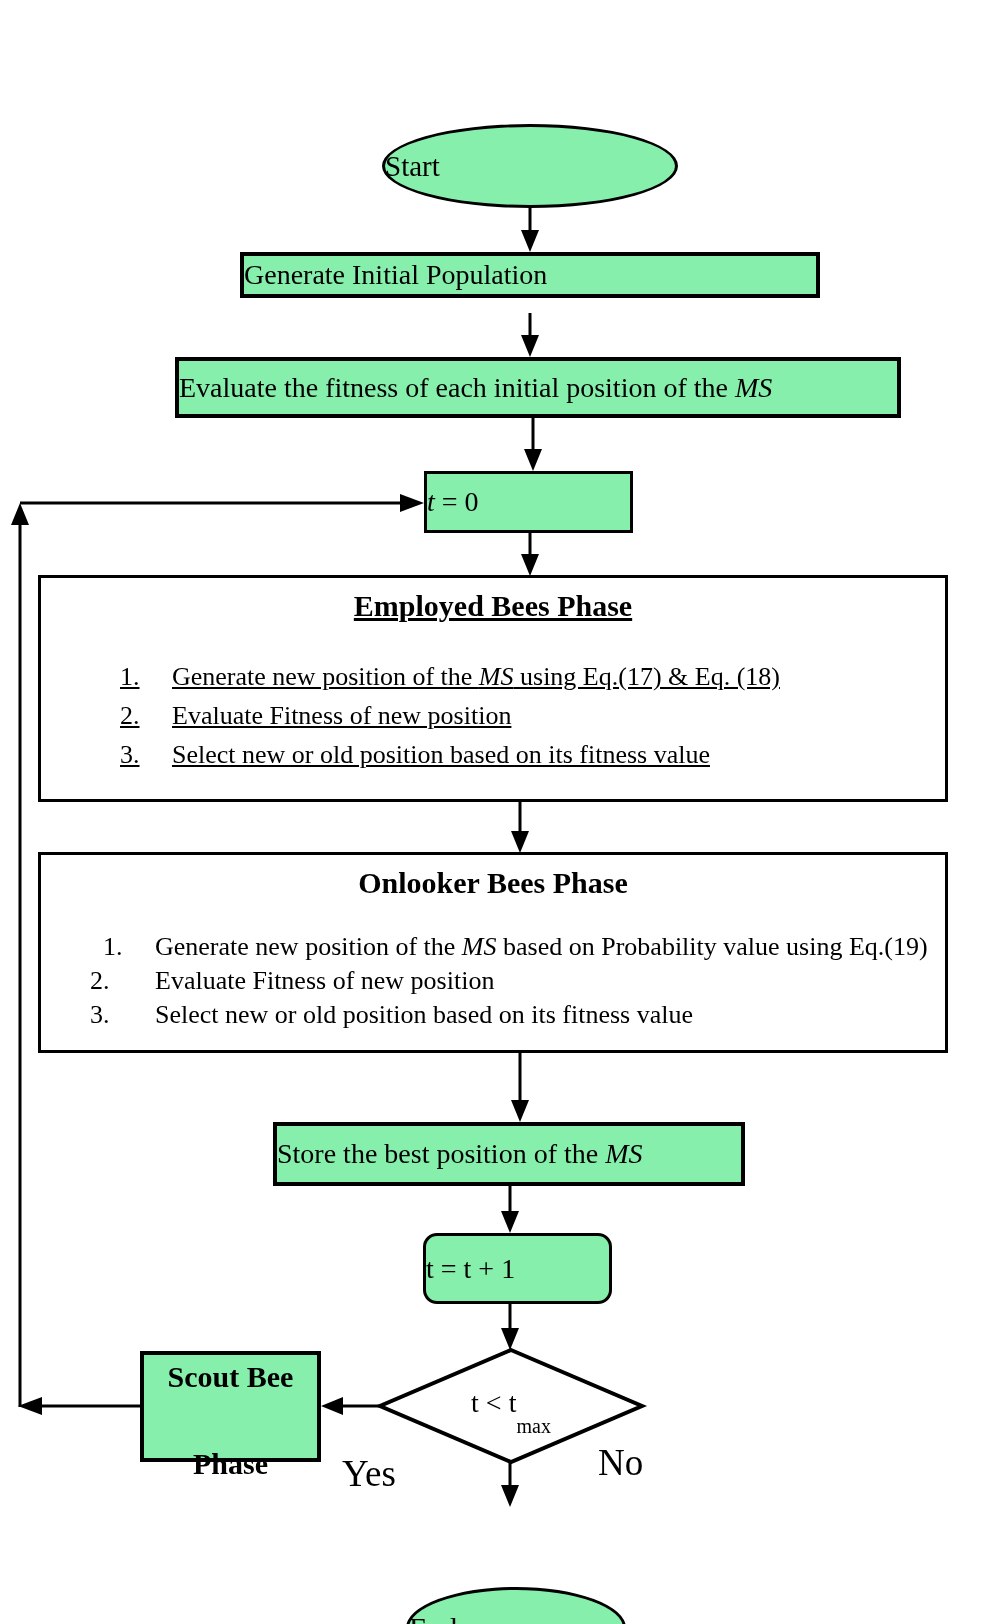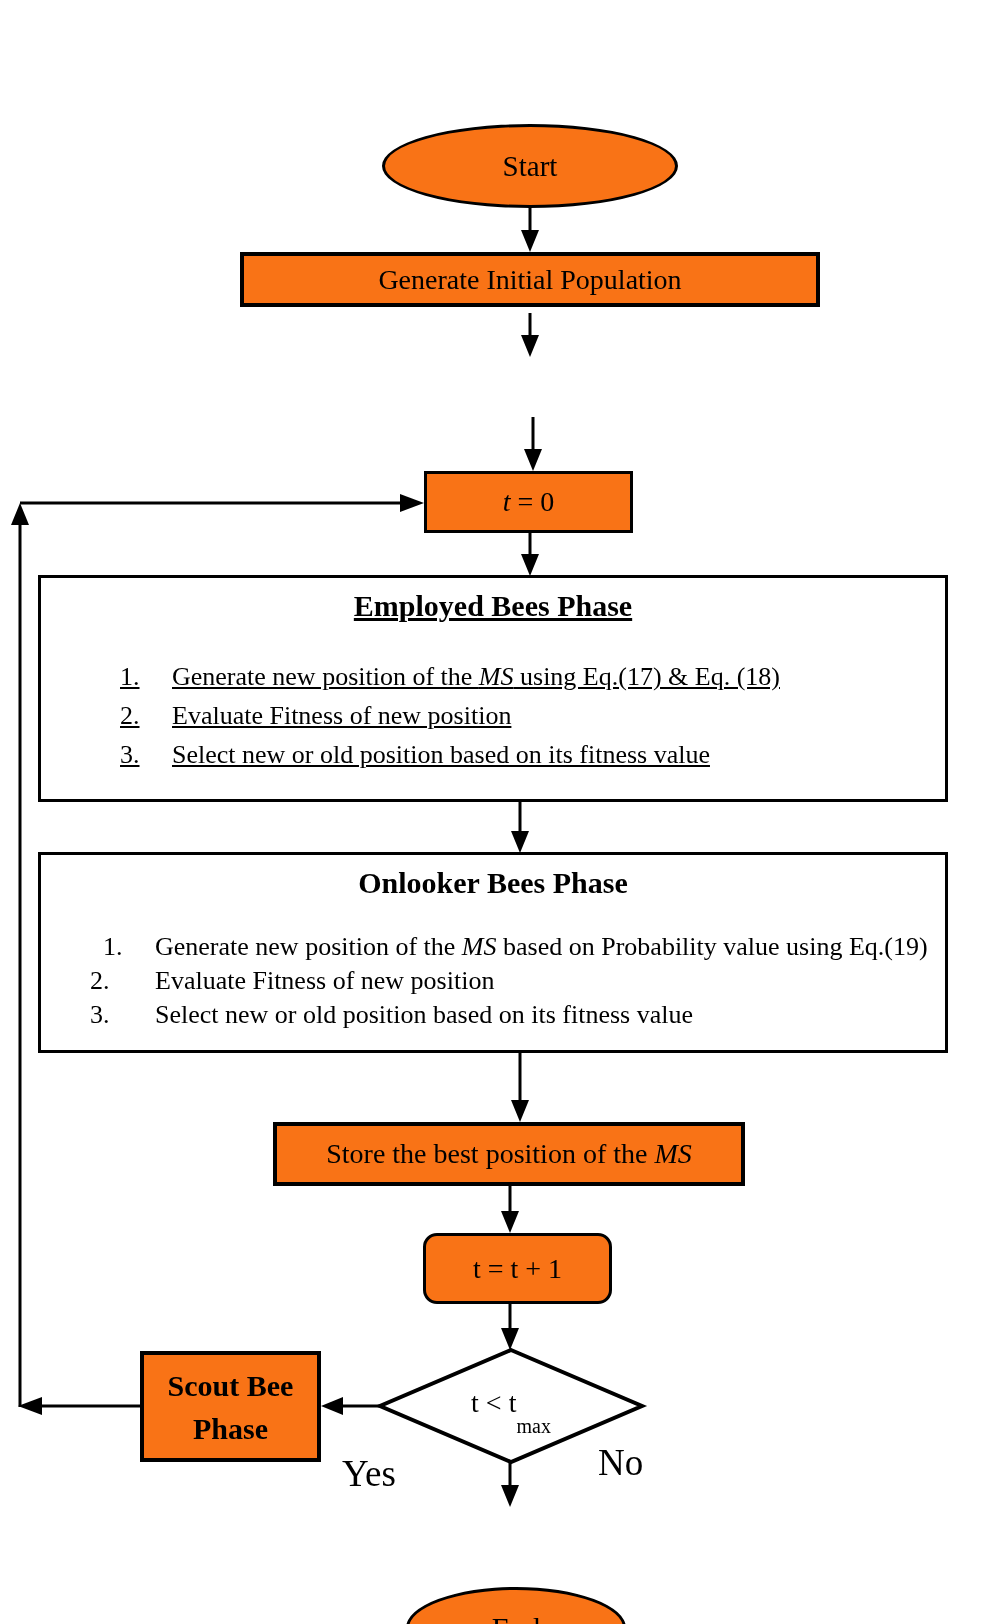--- a/index.html
+++ b/index.html
@@ -8,23 +8,23 @@
     width:987px;height:1624px;
     background:#ffffff;
     font-family:"Liberation Serif","DejaVu Serif",serif;
     color:#000;
     overflow:hidden;
   }
   #connector-layer{position:absolute;left:0;top:0;z-index:1;}
   .node{
     position:absolute;
     box-sizing:border-box;
-    background:#f97316;
+    background:#86efac;
     border:3px solid #000;
-    display:flex;align-items:center;justify-content:center;
+    display:flex;align-items:center;justify-content:flex-start;
     text-align:center;
     z-index:2;
   }
   .thick{border-width:4px;}
   .ellipse{border-radius:50%;}
   .label-28{font-size:28px;}
   .label-29{font-size:29px;}
   .phase-box{
     position:absolute;box-sizing:border-box;background:#ffffff;
     border:3px solid #000;z-index:2;
@@ -90,24 +90,27 @@
       <polygon points="11,525 29,525 20,503"></polygon>
       <polygon points="400,494 400,512 424,503"></polygon>
     </g>
     <polygon points="511,1350 642,1406 511,1462 380,1406" fill="#ffffff" stroke="#000" stroke-width="4"></polygon>
   </svg>
 
   <div class="node ellipse label-29" style="left:382px;top:124px;width:296px;height:84px;">
     <span>Start</span>
   </div>
 
-  <div class="node thick label-28" style="left:240px;top:252px;width:580px;height:55px;">
+  <div class="node thick label-28" style="left:240px;top:252px;width:580px;height:46px;">
     <span>Generate Initial Population</span>
   </div>
 
+  <div class="node thick label-28" style="left:175px;top:357px;width:726px;height:61px;">
+    <span><span>Evaluate the fitness of each initial position of the </span><span class="it">MS</span></span>
+  </div>
 
   <div class="node label-28" style="left:424px;top:471px;width:209px;height:62px;">
     <span><span class="it">t</span><span> = 0</span></span>
   </div>
 
   <div class="phase-box" style="left:38px;top:575px;width:910px;height:227px;text-decoration:underline;">
     <div class="phase-title">Employed Bees Phase</div>
     <div class="phase-list emp-list">
       <div class="li-row emp-row">
         <span class="num">1.</span>
@@ -147,21 +150,21 @@
   </div>
 
   <div class="node label-28" style="left:423px;top:1233px;width:189px;height:71px;border-radius:14px;">
     <span>t = t + 1</span>
   </div>
 
   <div id="decision-label">
     <span>t &lt; t</span><sub class="sb">max</sub>
   </div>
 
-  <div class="node thick scout" style="left:140px;top:1351px;width:181px;height:111px;flex-direction:column;">
+  <div class="node thick scout" style="left:140px;top:1351px;width:181px;height:111px;flex-direction:column;gap:44px;">
     <span>Scout Bee</span>
     <span>Phase</span>
   </div>
 
   <div class="free-label" style="left:342px;top:1452px;">Yes</div>
 
   <div class="free-label" style="left:598px;top:1441px;">No</div>
 
   <div class="node ellipse" style="left:406px;top:1587px;width:220px;height:82px;font-size:30px;">
     <span>End</span>

